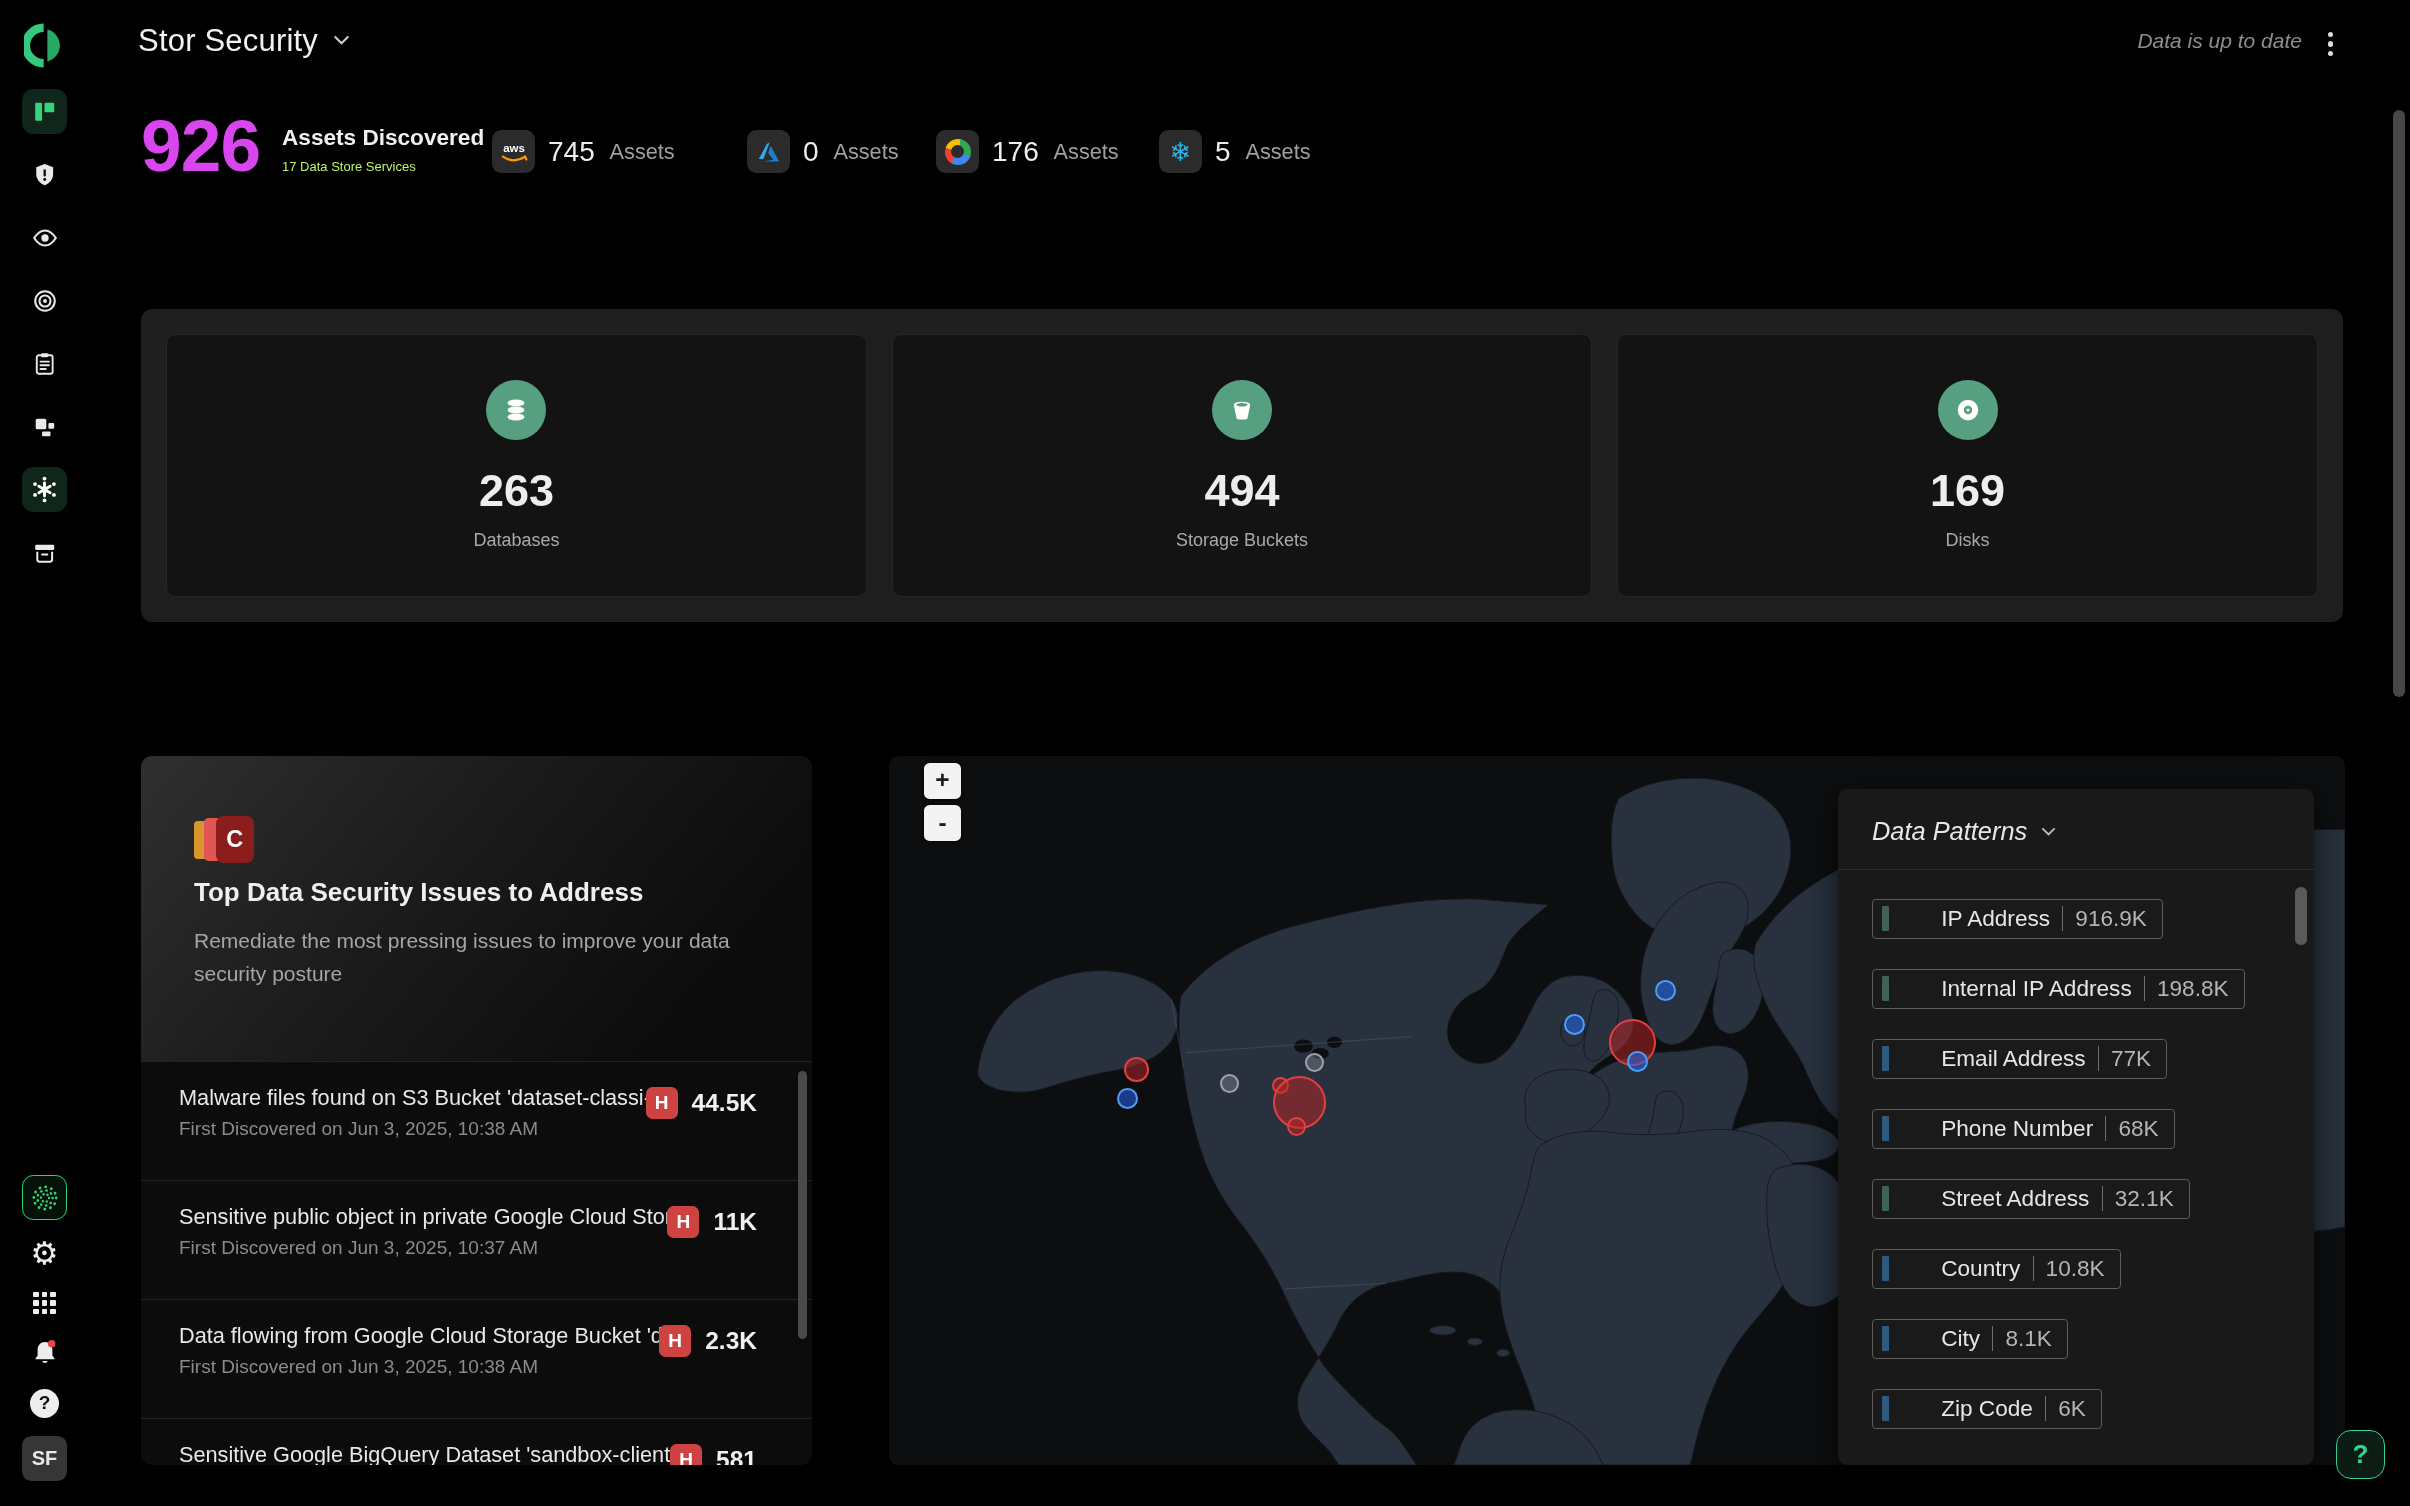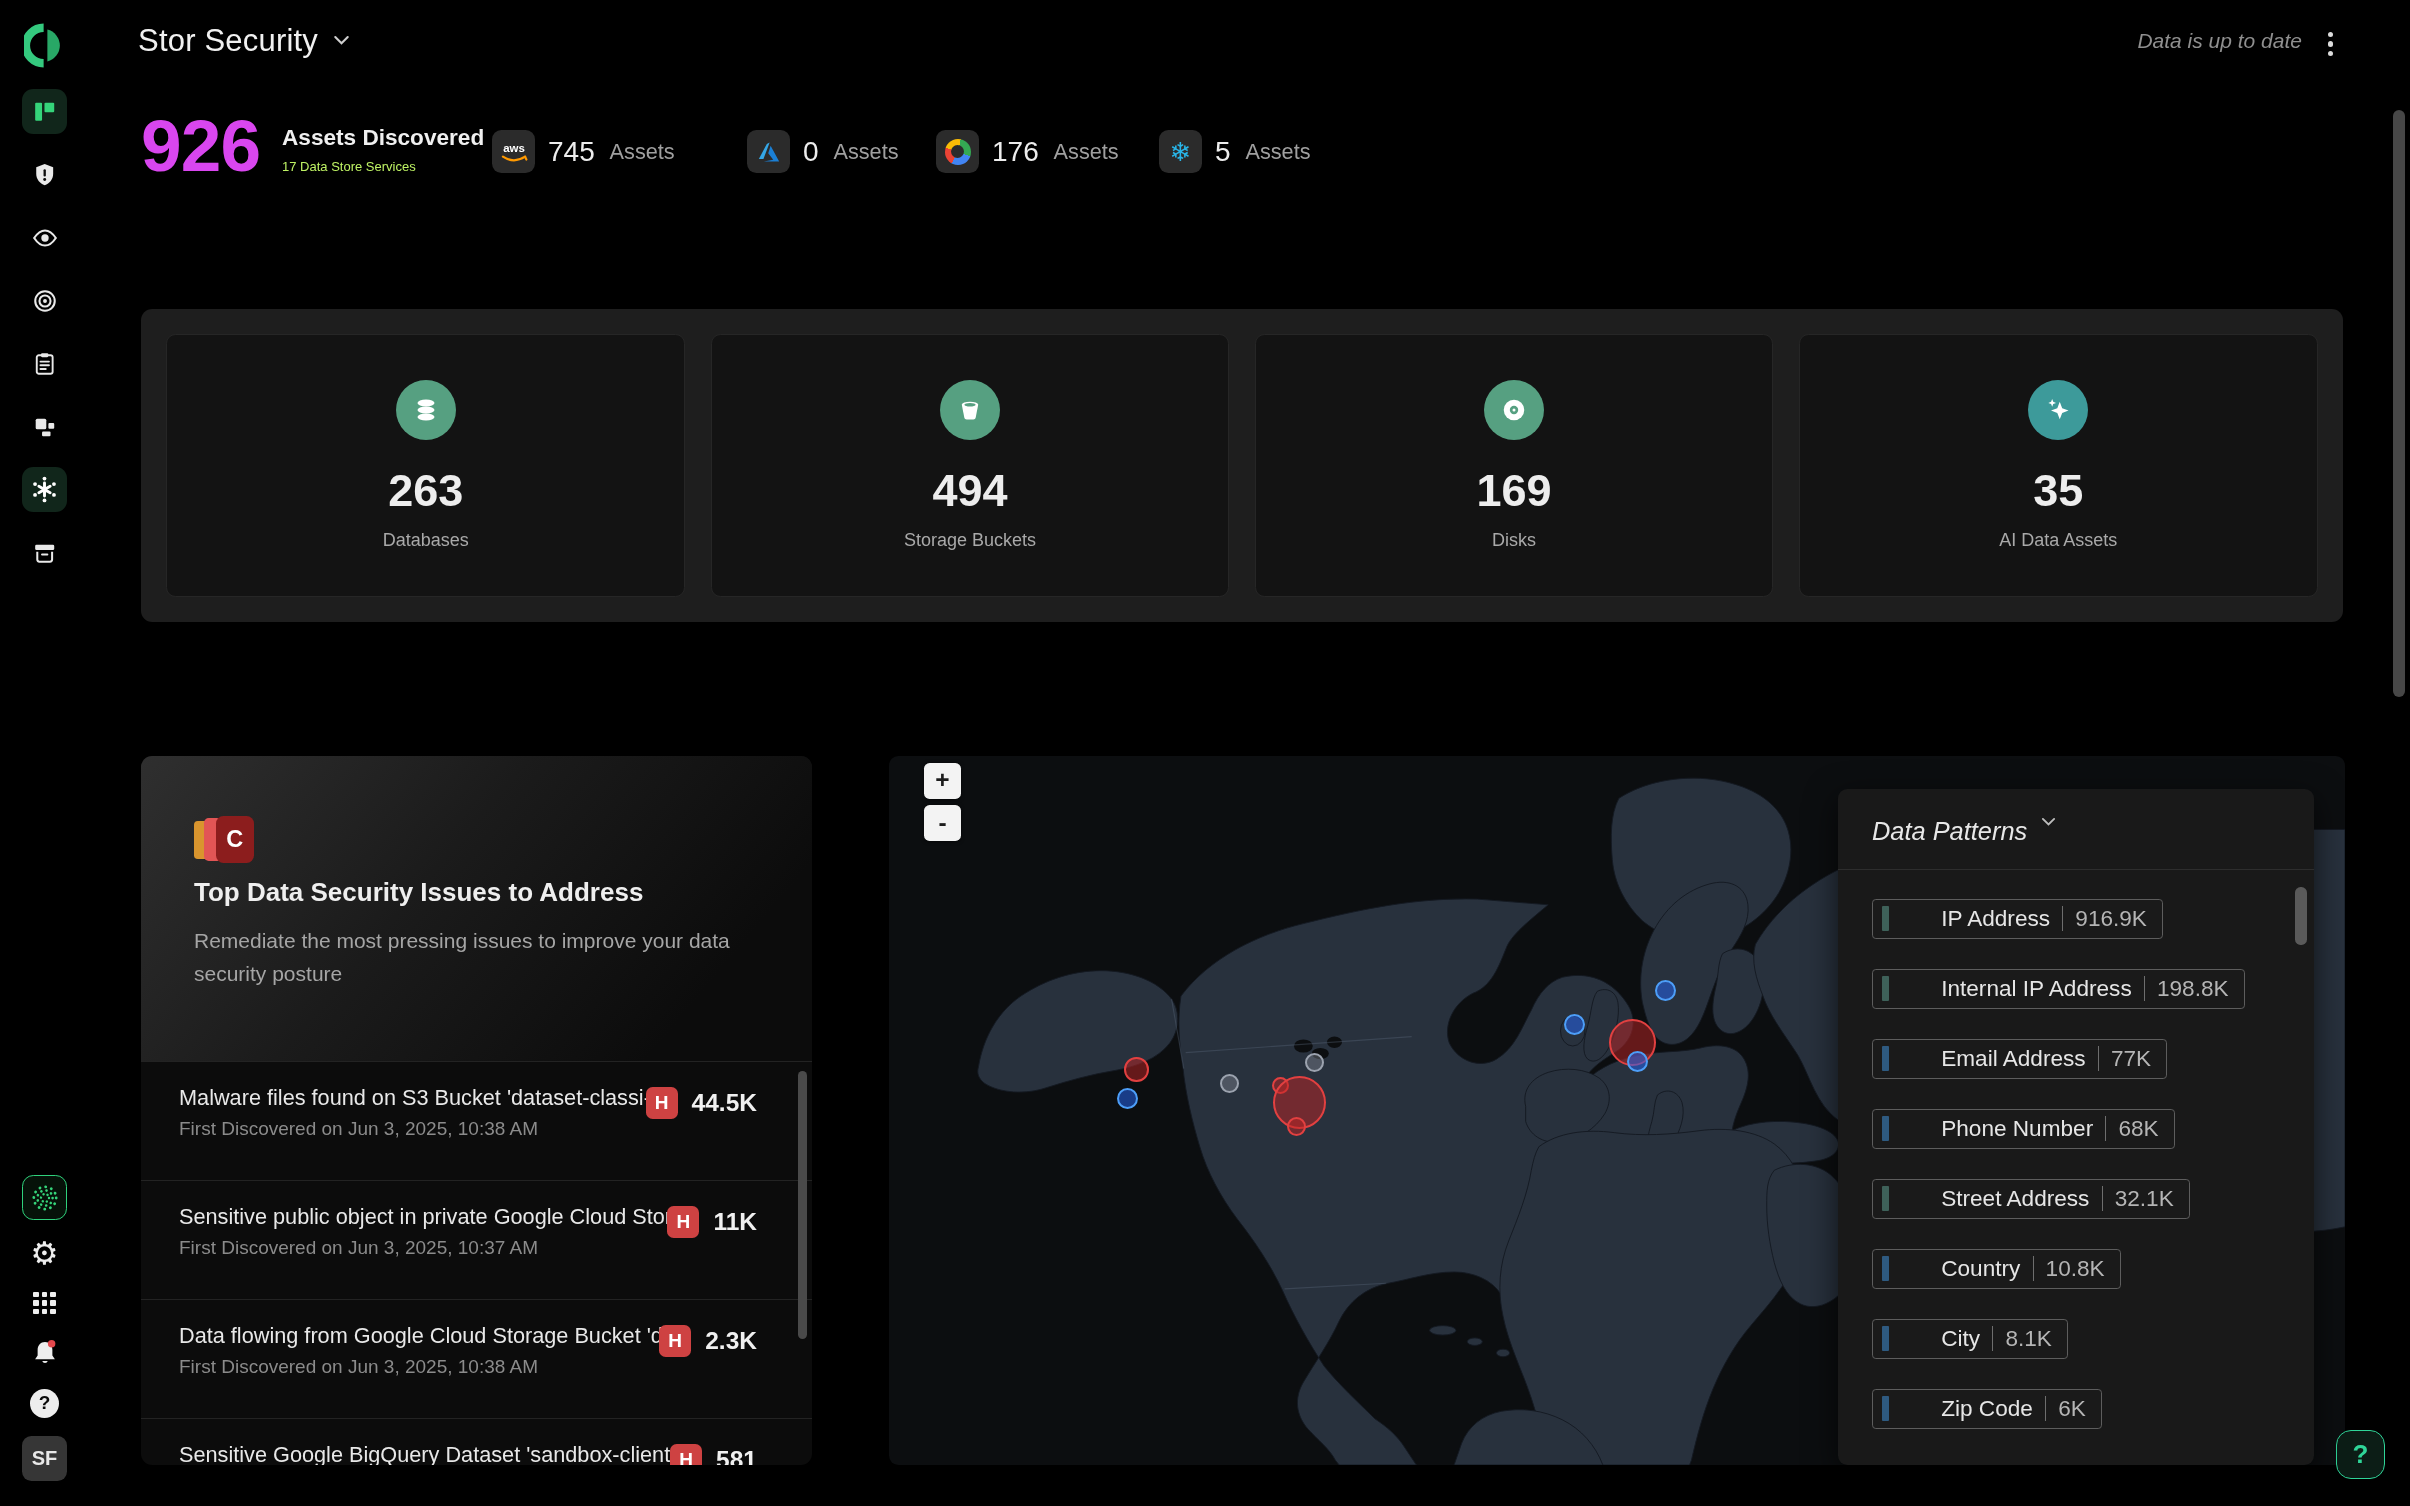--- a/index.html
+++ b/index.html
@@ -70,21 +70,21 @@
   .map svg.world { position:absolute; left:0; top:0; }
   .zoomctl { position:absolute; left:35px; top:6.6px; display:flex; flex-direction:column; gap:6.6px; z-index:5; }
   .zoomctl button { width:37px; height:36px; border:none; border-radius:5.6px; background:#f3f3f3; color:#1c1c1c; font-size:24.5px; font-weight:600; line-height:1; cursor:pointer; box-shadow:0 0.9px 3.8px rgba(0,0,0,.6); font-family:"Liberation Sans",sans-serif; }
   .bub { position:absolute; border-radius:50%; cursor:pointer; }
   .bub.red  { background:rgba(190,35,35,.50); border:2.4px solid #e24040; }
   .bub.blue { background:rgba(37,99,235,.55); border:2.4px solid #4d9ef8; }
   .bub.gray { background:rgba(150,155,165,.35); border:2.4px solid #9ca3af; }
 
   
   .patterns { position:absolute; left:1838px; top:789px; width:476px; height:676px; background:#191919; border-radius:9.4px; box-shadow:0 9.4px 32px rgba(0,0,0,.65); z-index:6; }
-  .patterns-head { display:flex; gap:14px; padding:28px 34px 22.6px; cursor:pointer; }
+  .patterns-head { display:flex; align-items:center; gap:14px; padding:28px 34px 22.6px; cursor:pointer; }
   .patterns-title { font-size:25.4px; font-style:italic; font-weight:500; color:#e8e8e8; }
   .patterns-div { border-bottom:0.9px solid #2d2d2d; }
   .chips { padding:29px 34px 0; display:flex; flex-direction:column; gap:30px; align-items:flex-start; }
   .chip2 { display:inline-flex; align-items:center; height:40px; border:0.9px solid #5d5d5d; border-radius:3.8px; padding:0 15px 0 8.5px; gap:12.2px; cursor:pointer; background:#1a1a1a; }
   .chip2 .bar { width:7.5px; height:25.4px; border-radius:0.9px; }
   .chip2 .lbl { font-size:22.6px; color:#e6e6e6;margin-left:40px; }
   .chip2 .vd { width:0.9px; height:25.4px; background:#6e6e6e; }
   .chip2 .cnt { font-size:22.6px; color:#b5b5b5; }
   .patterns-scroll { position:absolute; right:7.5px; top:98px; width:11.3px; height:58px; border-radius:5.6px; background:#5a5a5a; cursor:pointer; }
 
@@ -293,30 +293,20 @@
       <svg width="28" height="28" viewBox="0 0 24 24">
         <circle cx="12" cy="12" r="8.8" fill="#ffffff"></circle>
         <circle cx="12" cy="12" r="3.6" fill="#56a081"></circle>
         <circle cx="12" cy="12" r="1.3" fill="#ffffff"></circle>
       </svg>
     </div>
     <div class="card-value">169</div>
     <div class="card-label">Disks</div>
   </div>
 
-  <div class="card">
-    <div class="card-icon" style="background: rgb(61, 154, 154);">
-      <svg width="28" height="28" viewBox="0 0 24 24" fill="#ffffff">
-        <path d="M13.5 5l2.1 5.4L21 12.5l-5.4 2.1L13.5 20l-2.1-5.4L6 12.5l5.4-2.1z"></path>
-        <path d="M7 2.6l.9 2.4 2.4.9-2.4.9L7 9.2l-.9-2.4-2.4-.9 2.4-.9z"></path>
-      </svg>
-    </div>
-    <div class="card-value">35</div>
-    <div class="card-label">AI Data Assets</div>
-  </div>
 </div>
 
 <div class="issues">
   <div class="issues-header">
     <div class="sev-stack">
       <div class="s1"></div>
         <div class="s2"></div>
       <div class="s3">C</div>
     </div>
     <div class="issues-title">Top Data Security Issues to Address</div>

